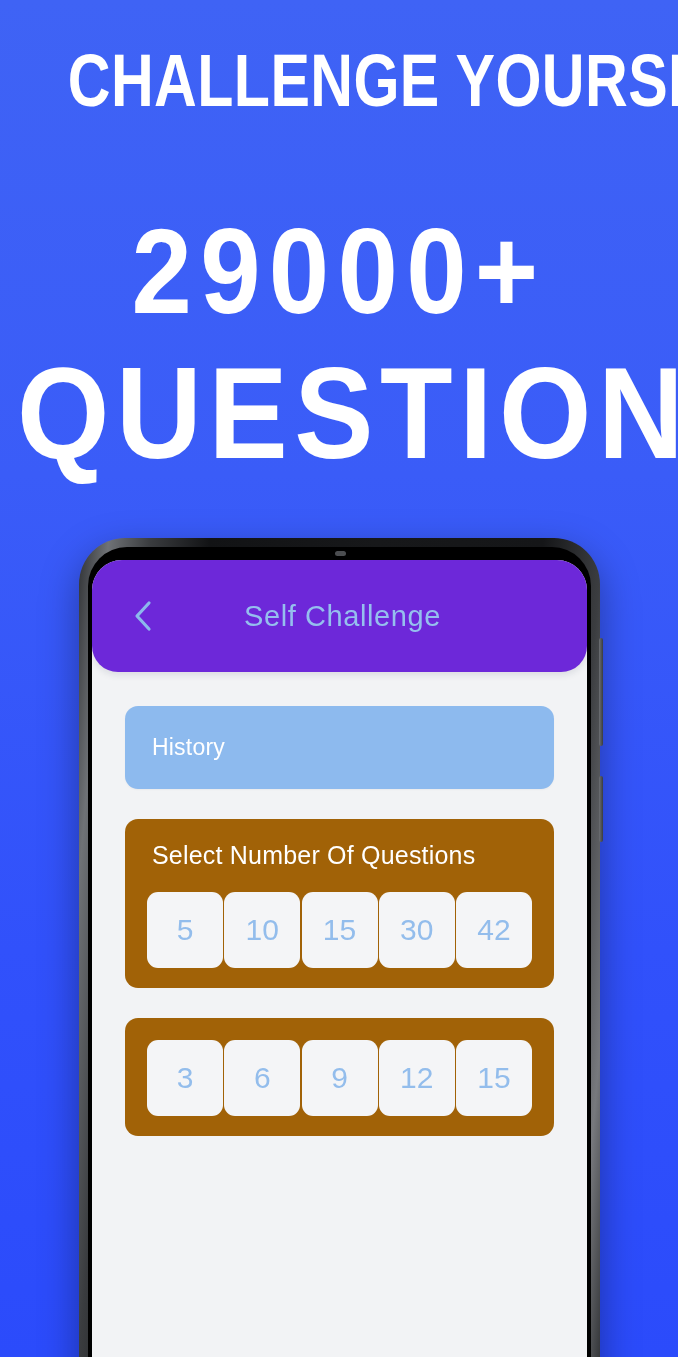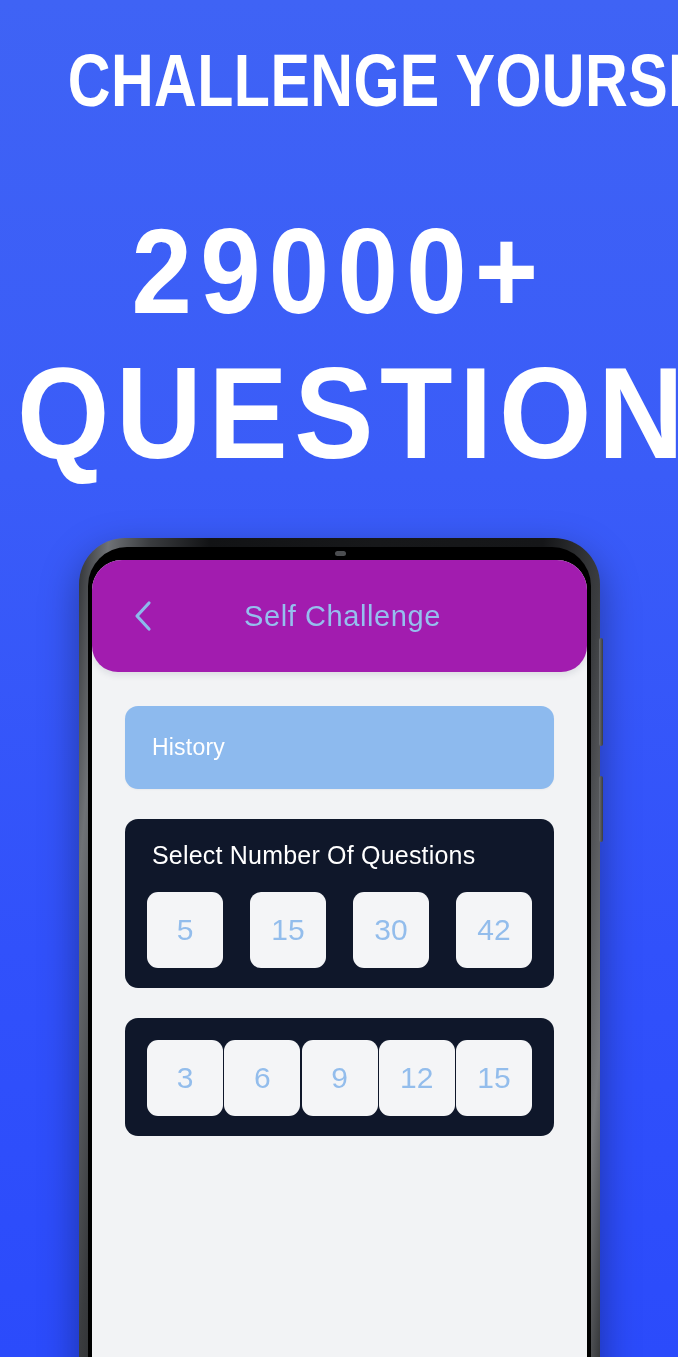--- a/index.html
+++ b/index.html
@@ -127,21 +127,21 @@
     border-radius: 2px;
     background: linear-gradient(90deg, #6d7074, #3a3c3e);
   }
   .side-btn.vol { top: 100px; height: 108px; }
   .side-btn.pow { top: 238px; height: 66px; }
 
   
   .appbar {
     position: relative;
     height: 112px;
-    background: #a21caf;
+    background: #6d28d9;
     border-radius: 0 0 26px 26px;
     box-shadow: 0 3px 7px rgba(20,30,60,0.10);
     display: flex;
     align-items: center;
     z-index: 3;
   }
   .back-btn {
     position: absolute;
     left: 32px;
     top: 50%;
@@ -182,21 +182,21 @@
     box-shadow: 0 1px 2px rgba(0,0,0,0.04);
   }
   .select-card-label {
     color: #ffffff;
     font-size: 23px;
     font-weight: 400;
     letter-spacing: 0.2px;
   }
 
   .group-card {
-    background: #0f172a;
+    background: #a16207;
     border-radius: 13px;
     padding: 22px 22px 20px 22px;
     box-sizing: border-box;
     margin-bottom: 30px;
   }
   .group-title {
     color: #ffffff;
     font-size: 25px;
     font-weight: 400;
     letter-spacing: 0.2px;
@@ -255,20 +255,21 @@
 
           <div class="select-card">
             <span class="select-card-label">History</span>
           </div>
 
 
           <div class="group-card">
             <div class="group-title">Select Number Of Questions</div>
             <div class="chip-row">
               <div class="chip">5</div>
+              <div class="chip">10</div>
               <div class="chip">15</div>
               <div class="chip">30</div>
               <div class="chip">42</div>
             </div>
           </div>
 
           <div class="group-card">
             <div class="chip-row">
               <div class="chip">3</div>
               <div class="chip">6</div>

